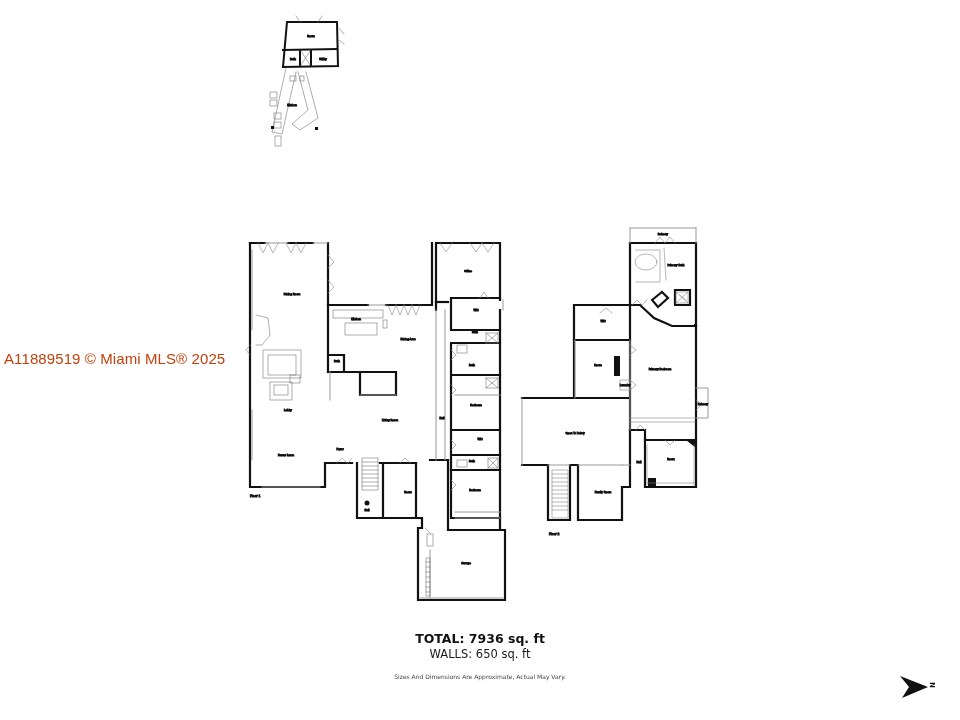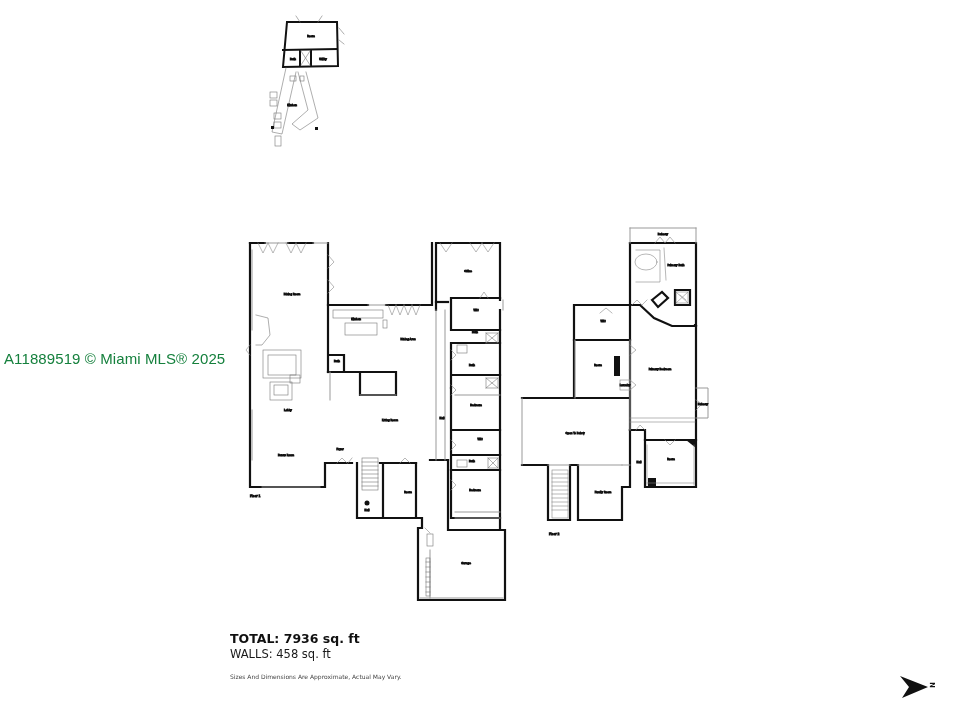--- a/index.html
+++ b/index.html
@@ -1,21 +1,21 @@
 <!DOCTYPE html>
 <html><head>
 <meta charset="utf-8">
 <style>
   html, body { margin: 0; padding: 0; background: #ffffff; }
   body { width: 960px; height: 720px; position: relative; overflow: hidden;
          font-family: "Liberation Sans", "DejaVu Sans", sans-serif; color: #111; }
-  .watermark { position: absolute; left: 4px; top: 350px; font-size: 15px; color: #15803d;
+  .watermark { position: absolute; left: 4px; top: 350px; font-size: 15px; color: #c2410c;
                font-family: "Liberation Sans", sans-serif; letter-spacing: 0.1px; }
   svg.plan { position: absolute; left: 0; top: 0; }
-  .summary { position: absolute; left: 230px; width: 500px; top: 631px; 
+  .summary { position: absolute; left: 230px; width: 500px; top: 631px; text-align: center;
              font-family: "DejaVu Sans", sans-serif; line-height: 15.5px; }
   .summary .total { font-weight: bold; font-size: 12.5px; }
   .summary .line { font-size: 11.5px; color: #1a1a1a; }
   .summary .line.wide { margin-left: -60px; margin-right: -60px; }
   .summary .disclaimer { font-size: 6px; color: #444; margin-top: 7px; }
   .compass { position: absolute; left: 898px; top: 674px; width: 50px; height: 28px; }
   .compass-n { position: absolute; left: 930px; top: 681px; font-size: 7px; font-weight: bold;
                transform: rotate(-90deg); font-family: "DejaVu Sans", sans-serif; }
   .room-label { font-family: "DejaVu Sans", sans-serif; font-size: 2.6px; fill: #333; text-anchor: middle; }
   .floor-label { font-family: "DejaVu Sans", sans-serif; font-size: 3px; fill: #333; }
@@ -207,20 +207,20 @@
       <text class="room-label" x="671" y="460">Room</text>
       <text class="room-label" x="603" y="493">Family Room</text>
       <text class="room-label" x="703" y="405">Balcony</text>
       <text class="floor-label" x="549" y="535">Floor 2</text>
     </g>
   </g>
 </svg>
 
 <div class="summary">
   <div class="total">TOTAL: 7936 sq. ft</div>
-  <div class="line">WALLS: 458 sq. ft</div>
+  <div class="line">WALLS: 650 sq. ft</div>
   <div class="disclaimer">Sizes And Dimensions Are Approximate, Actual May Vary.</div>
 </div>
 
 <svg class="compass" viewBox="0 0 50 28" xmlns="http://www.w3.org/2000/svg">
   <path d="M2 2 L30 13 L4 24 L11 13 Z" fill="#111"></path>
 </svg>
 <div class="compass-n">N</div>
 
 </body></html>

